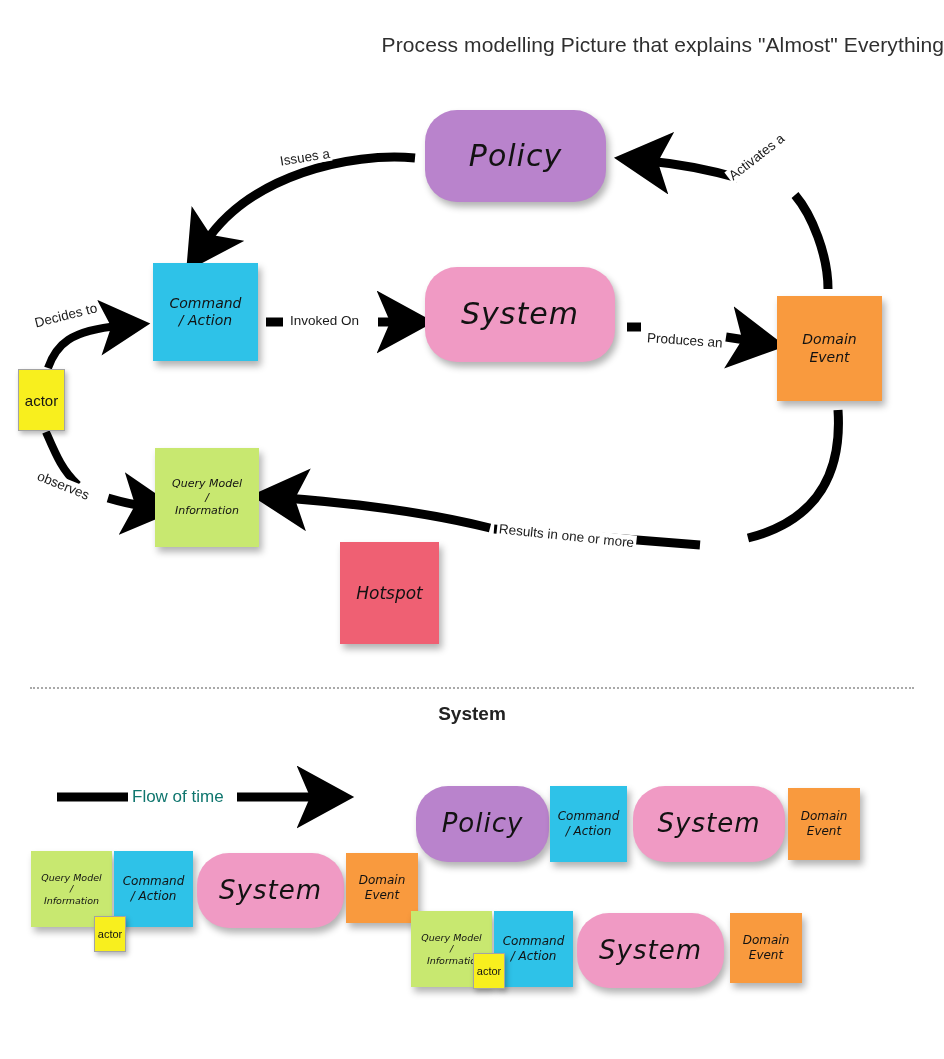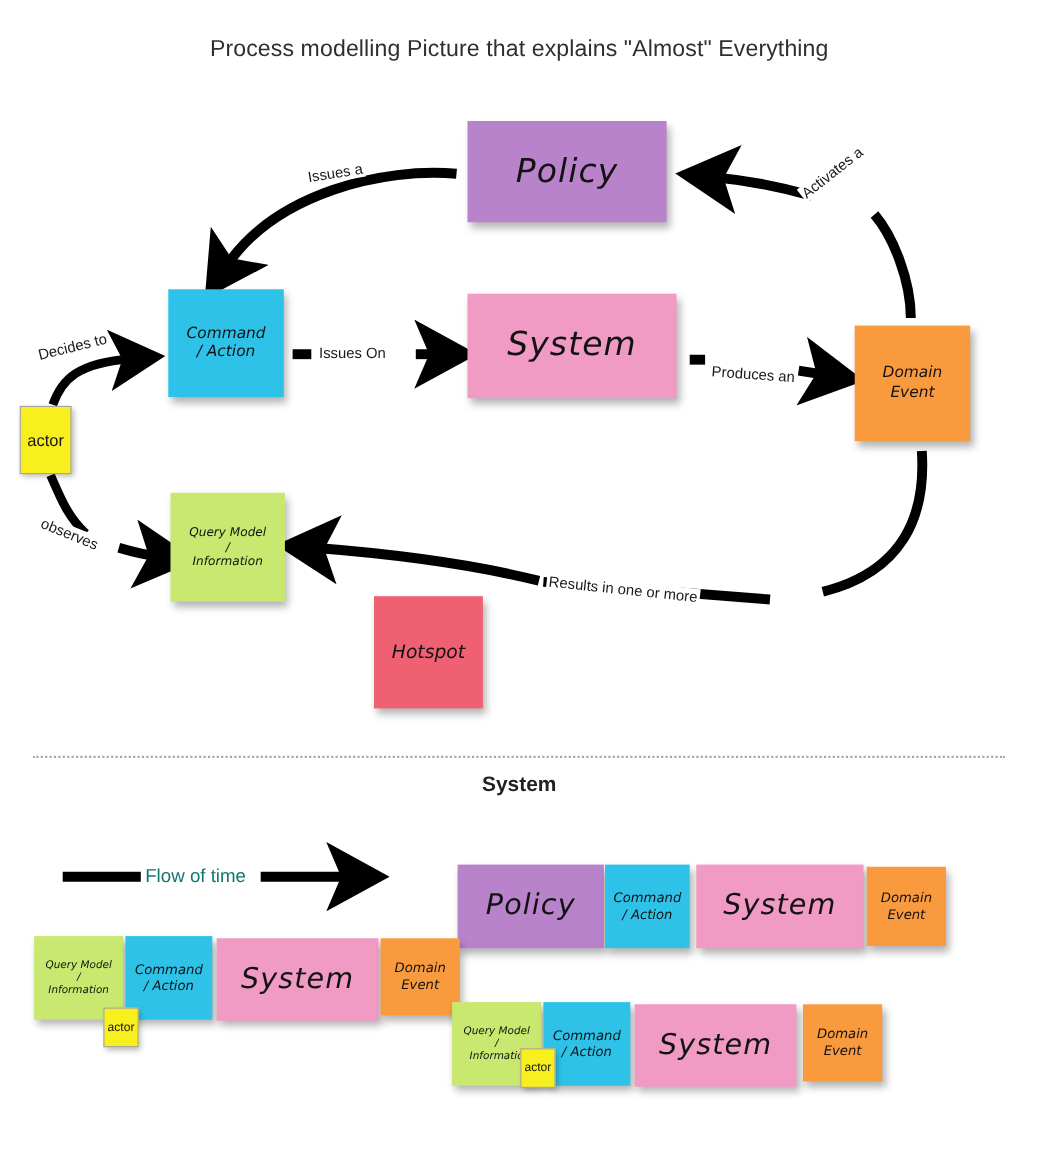--- a/index.html
+++ b/index.html
@@ -18,21 +18,21 @@
     overflow: hidden;
     background: #ffffff;
   }
 
   
   .page-title {
     position: absolute;
     left: 0;
     top: 33px;
     width: 944px;
-    text-align: center;
+    text-align: right;
     font-size: 21px;
     font-weight: 400;
     color: #2f2f2f;
     letter-spacing: 0.1px;
   }
   .example-title {
     position: absolute;
     left: 0;
     top: 703px;
     width: 944px;
@@ -61,21 +61,21 @@
     justify-content: center;
     text-align: center;
     font-family: "DejaVu Sans", sans-serif;
     font-style: italic;
     color: #121212;
     line-height: 1.22;
     box-shadow: 3px 5px 7px rgba(0,0,0,0.30);
     white-space: pre-line;
     padding: 2px;
   }
-  .note.lg   { font-size: 30px; letter-spacing: 1px; }
+  .note.lg   { font-size: 30px; letter-spacing: 1px; border-radius: 32px; }
   .note.md   { font-size: 14px; }
   .note.sm   { font-size: 11px; }
   .note.xs   { font-size: 9px; }
 
   .actor-note {
     position: absolute;
     box-sizing: border-box;
     display: flex;
     align-items: center;
     justify-content: center;
@@ -164,21 +164,21 @@
 Information</div>
 
   <div class="note md" style="left:340px; top:542px; width:99px; height:102px; background:#ef6073; font-size:17px;text-align:right;">Hotspot</div>
 
   <div class="actor-note" style="left:18px; top:369px; width:47px; height:62px; background:#f8ef1e; font-size:15px;">actor</div>
 
   <div class="alabel" style="left:278px; top:154px; transform:rotate(-9deg); transform-origin:left center;">Issues a</div>
 
   <div class="alabel" style="left:33px; top:316px; transform:rotate(-14deg); transform-origin:left center;">Decides to</div>
 
-  <div class="alabel" style="left:288px; top:313px;">Issues On</div>
+  <div class="alabel" style="left:288px; top:313px;">Invoked On</div>
 
   <div class="alabel" style="left:645px; top:330px; transform:rotate(4deg); transform-origin:left center;">Produces an</div>
 
   <div class="alabel" style="left:729px; top:171px; transform:rotate(-38deg); transform-origin:left center;">Activates a</div>
 
   <div class="alabel" style="left:36px; top:467px; transform:rotate(22deg); transform-origin:left center;">observes</div>
 
   <div class="alabel" style="left:497px; top:521px; transform:rotate(6deg); transform-origin:left center;">Results in one or more</div>
 
   <div class="divider"></div>

